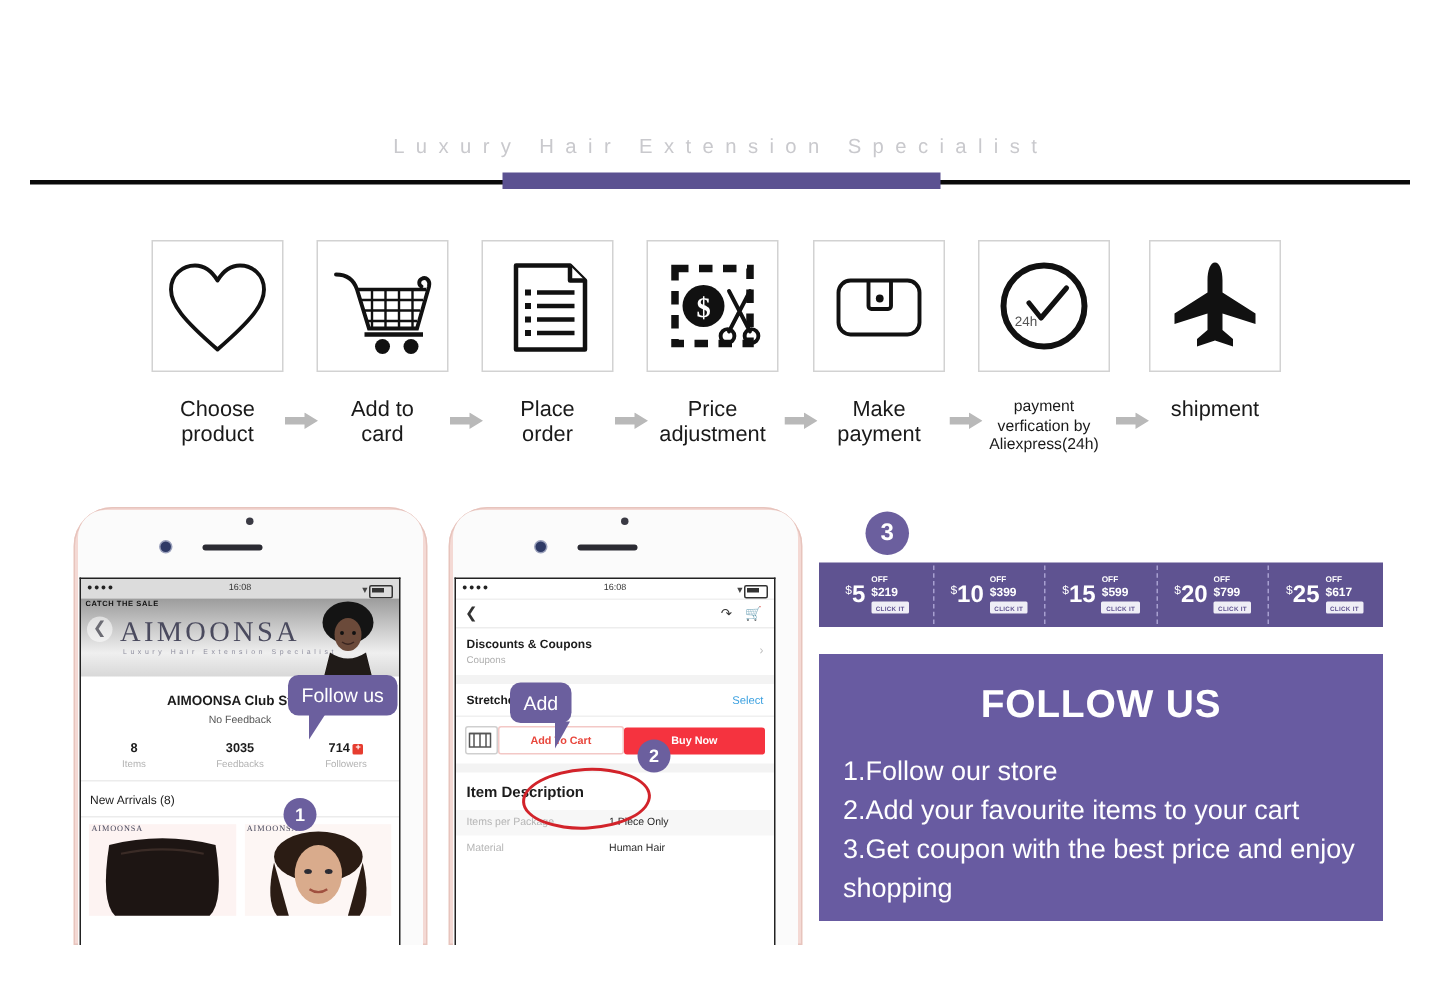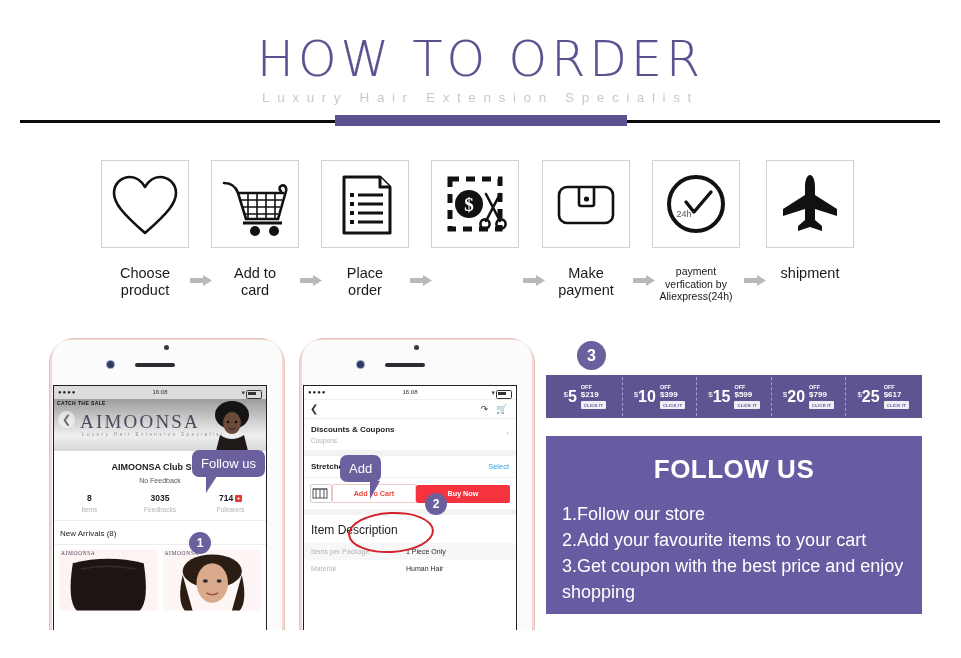--- a/index.html
+++ b/index.html
@@ -128,21 +128,21 @@
     width:20px;height:17px;border:1px solid #cfcfcf;border-radius:2px;position:relative;flex:0 0 auto;
   }
   .btn-atc{
     flex:1;height:17px;border:1px solid #f3c8c6;border-radius:2px;background:#fff;
     color:#e8463c;font-size:7.2px;font-weight:bold;display:flex;align-items:center;justify-content:center;
   }
   .btn-buy{
     flex:1.15;height:18px;border-radius:2px;background:#f5333f;color:#fff;
     font-size:7.2px;font-weight:bold;display:flex;align-items:center;justify-content:center;
   }
-  .desc-h{font-size:12px;font-weight:normal;color:#1c1c1c;padding:8px 7px 6px 7px;background:#fff;border-top:6px solid #f3f3f3;}
+  .desc-h{font-size:10px;font-weight:bold;color:#1c1c1c;padding:8px 7px 6px 7px;background:#fff;border-top:6px solid #f3f3f3;}
   .drow{display:flex;font-size:7px;padding:5px 7px;}
   .drow .k{width:48%;color:#b5b5b5;}
   .drow .v{color:#2a2a2a;}
   .drow.alt{background:#f7f7f7;}
 
   
   .bubble{position:absolute;background:#6b5f9e;color:#fff;border-radius:7px;text-align:center;}
   .bubble .btext{font-size:13px;line-height:1;padding:7px 9px;display:block;white-space:nowrap;}
   .bubble .tail{position:absolute;width:0;height:0;}
   .numbadge{
@@ -177,21 +177,20 @@
   .followpanel h2{margin:0;text-align:center;font-size:26px;font-weight:bold;letter-spacing:.5px;}
   .followpanel ol{margin:16px 0 0 0;padding:0;list-style:none;}
   .followpanel li{font-size:18px;line-height:26px;}
 </style>
 </head>
 <body>
 
 <div class="page">
 
   <div class="header">
-    <div class="title">HOW TO ORDER</div>
     <div class="subtitle">Luxury Hair Extension Specialist</div>
     <div class="rule-black"></div>
     <div class="rule-purple"></div>
   </div>
 
   <div class="steps">
 
     <div class="step" style="left:100px;">
       <div class="box">
         <svg width="86" height="86" viewBox="0 0 86 86">
@@ -256,20 +255,22 @@
       <div class="box">
         <svg width="86" height="86" viewBox="0 0 86 86">
           <rect x="18" y="18" width="50" height="50" fill="none" stroke="#111" stroke-width="5" stroke-dasharray="9 7"></rect>
           <circle cx="37" cy="43" r="14" fill="#111"></circle>
           <text x="37" y="50" font-size="19" font-weight="bold" fill="#fff" text-anchor="middle" font-family="Liberation Serif, serif">$</text>
           <path d="M54 33 L68 60 M68 33 L54 60" stroke="#111" stroke-width="2.6" stroke-linecap="round"></path>
           <circle cx="53" cy="63" r="4.6" fill="none" stroke="#111" stroke-width="2.6"></circle>
           <circle cx="69" cy="63" r="4.6" fill="none" stroke="#111" stroke-width="2.6"></circle>
         </svg>
       </div>
+      <div class="caption"><span style="white-space:pre-line">Price
+adjustment</span></div>
     </div>
     <div class="arrow" style="left:523px;">
       <svg width="22" height="11" viewBox="0 0 22 11">
           <path d="M0 3 H13 V0 L22 5.5 L13 11 V8 H0 Z" fill="#b9b9b9"></path>
         </svg>
     </div>
 
     <div class="step" style="left:541px;">
       <div class="box">
         <svg width="86" height="86" viewBox="0 0 86 86">

